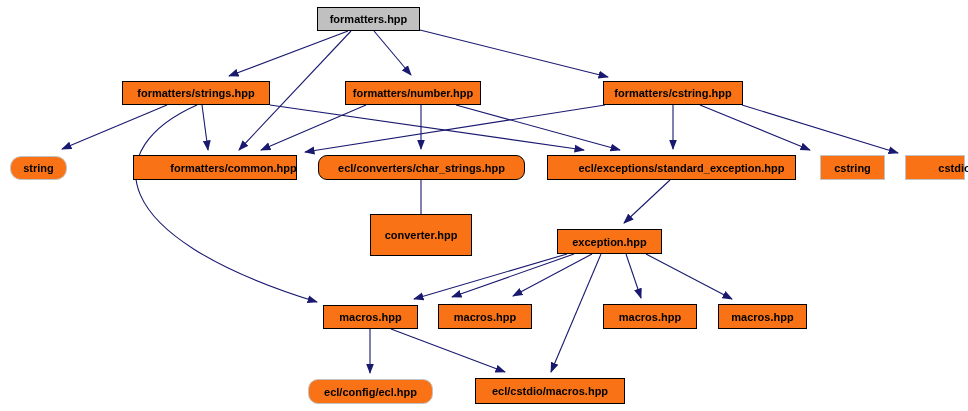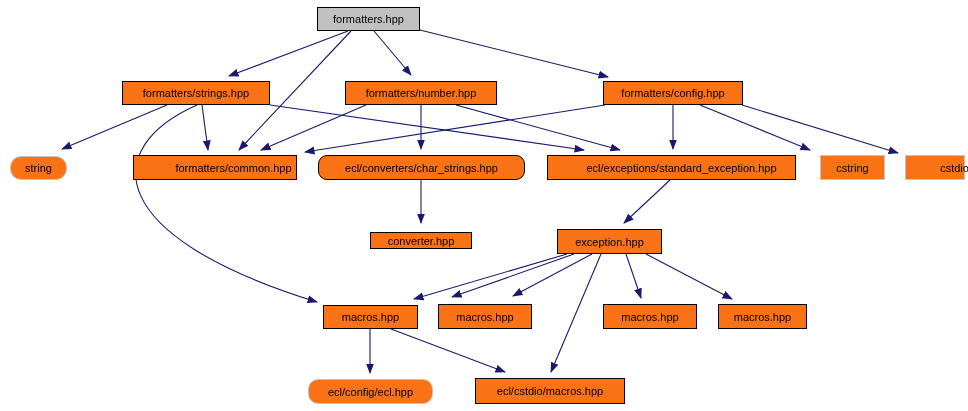--- a/index.html
+++ b/index.html
@@ -4,21 +4,21 @@
 <style>
   html,body{margin:0;padding:0;background:#ffffff;}
   #stage{position:relative;width:968px;height:411px;background:#ffffff;overflow:hidden;
          font-family:"Liberation Sans",sans-serif;}
   #edges{position:absolute;left:0;top:0;width:968px;height:411px;}
   .node{position:absolute;box-sizing:border-box;background:#f97316;border:1px solid #000000;
         display:flex;align-items:center;justify-content:center;
         font-size:11px;color:#000000;white-space:nowrap;cursor:pointer;}
   .node.root{background:#c0c0c0;}
   .node.external{border-color:#c3c3c3;cursor:default;}
-  .lbl{pointer-events:none;}
+  .lbl{pointer-events:none;font-weight:bold;}
 </style>
 </head>
 <body>
 
 <div id="stage">
 
   <svg id="edges" width="968" height="411" viewBox="0 0 968 411">
     <defs>
       <marker id="ah" markerUnits="userSpaceOnUse" markerWidth="11" markerHeight="9" refX="9.5" refY="4.5" orient="auto">
         <path d="M0,0.5 L10.5,4.5 L0,8.5 z" fill="#191970"></path>
@@ -56,26 +56,26 @@
   </svg>
 
   <div class="node root" style="left:317px;top:7px;width:103px;height:24px;">
     <span class="lbl">formatters.hpp</span>
   </div>
 
   <div class="node" style="left:122px;top:81px;width:148px;height:24px;">
     <span class="lbl">formatters/strings.hpp</span>
   </div>
 
-  <div class="node" style="left:345px;top:81px;width:152px;height:24px;">
+  <div class="node" style="left:345px;top:81px;width:136px;height:24px;">
     <span class="lbl">formatters/number.hpp</span>
   </div>
 
   <div class="node" style="left:603px;top:81px;width:140px;height:24px;">
-    <span class="lbl">formatters/config.hpp</span>
+    <span class="lbl">formatters/cstring.hpp</span>
   </div>
 
   <div class="node external" style="left:10px;top:156px;width:57px;height:24px;border-radius:11px;">
     <span class="lbl">string</span>
   </div>
 
   <div class="node" style="left:133px;top:155px;width:164px;height:25px;padding-left:37px;">
     <span class="lbl">formatters/common.hpp</span>
   </div>
 
@@ -88,21 +88,21 @@
   </div>
 
   <div class="node external" style="left:820px;top:155px;width:65px;height:25px;">
     <span class="lbl">cstring</span>
   </div>
 
   <div class="node external" style="left:905px;top:155px;width:60px;height:25px;padding-left:39px;">
     <span class="lbl">cstdio</span>
   </div>
 
-  <div class="node" style="left:370px;top:232px;width:102px;height:17px;">
+  <div class="node" style="left:370px;top:214px;width:102px;height:42px;">
     <span class="lbl">converter.hpp</span>
   </div>
 
   <div class="node" style="left:557px;top:229px;width:105px;height:25px;">
     <span class="lbl">exception.hpp</span>
   </div>
 
   <div class="node" style="left:323px;top:305px;width:95px;height:24px;">
     <span class="lbl">macros.hpp</span>
   </div>

